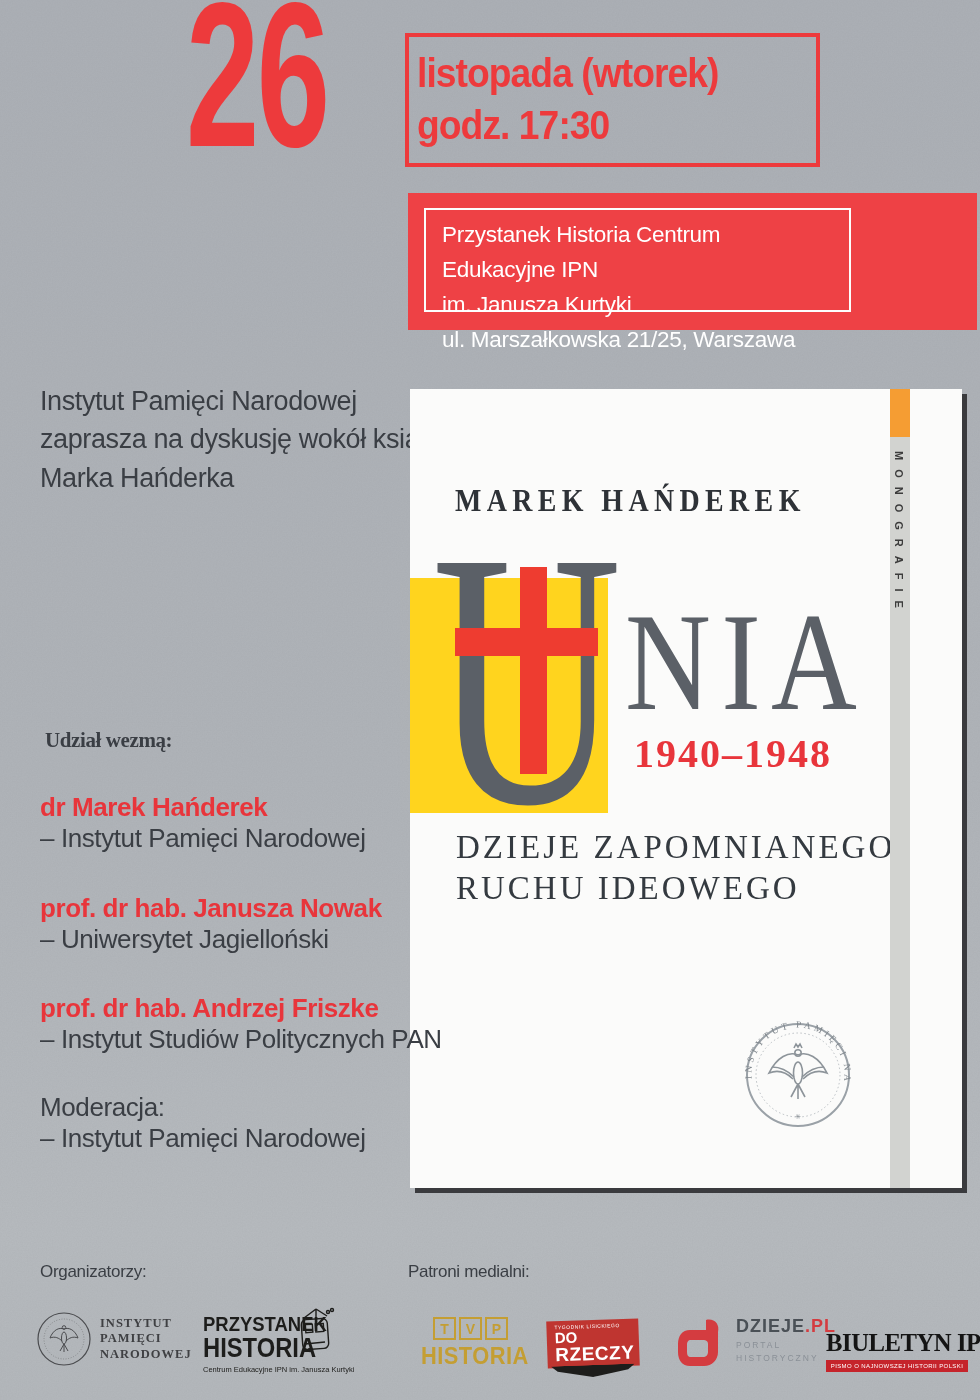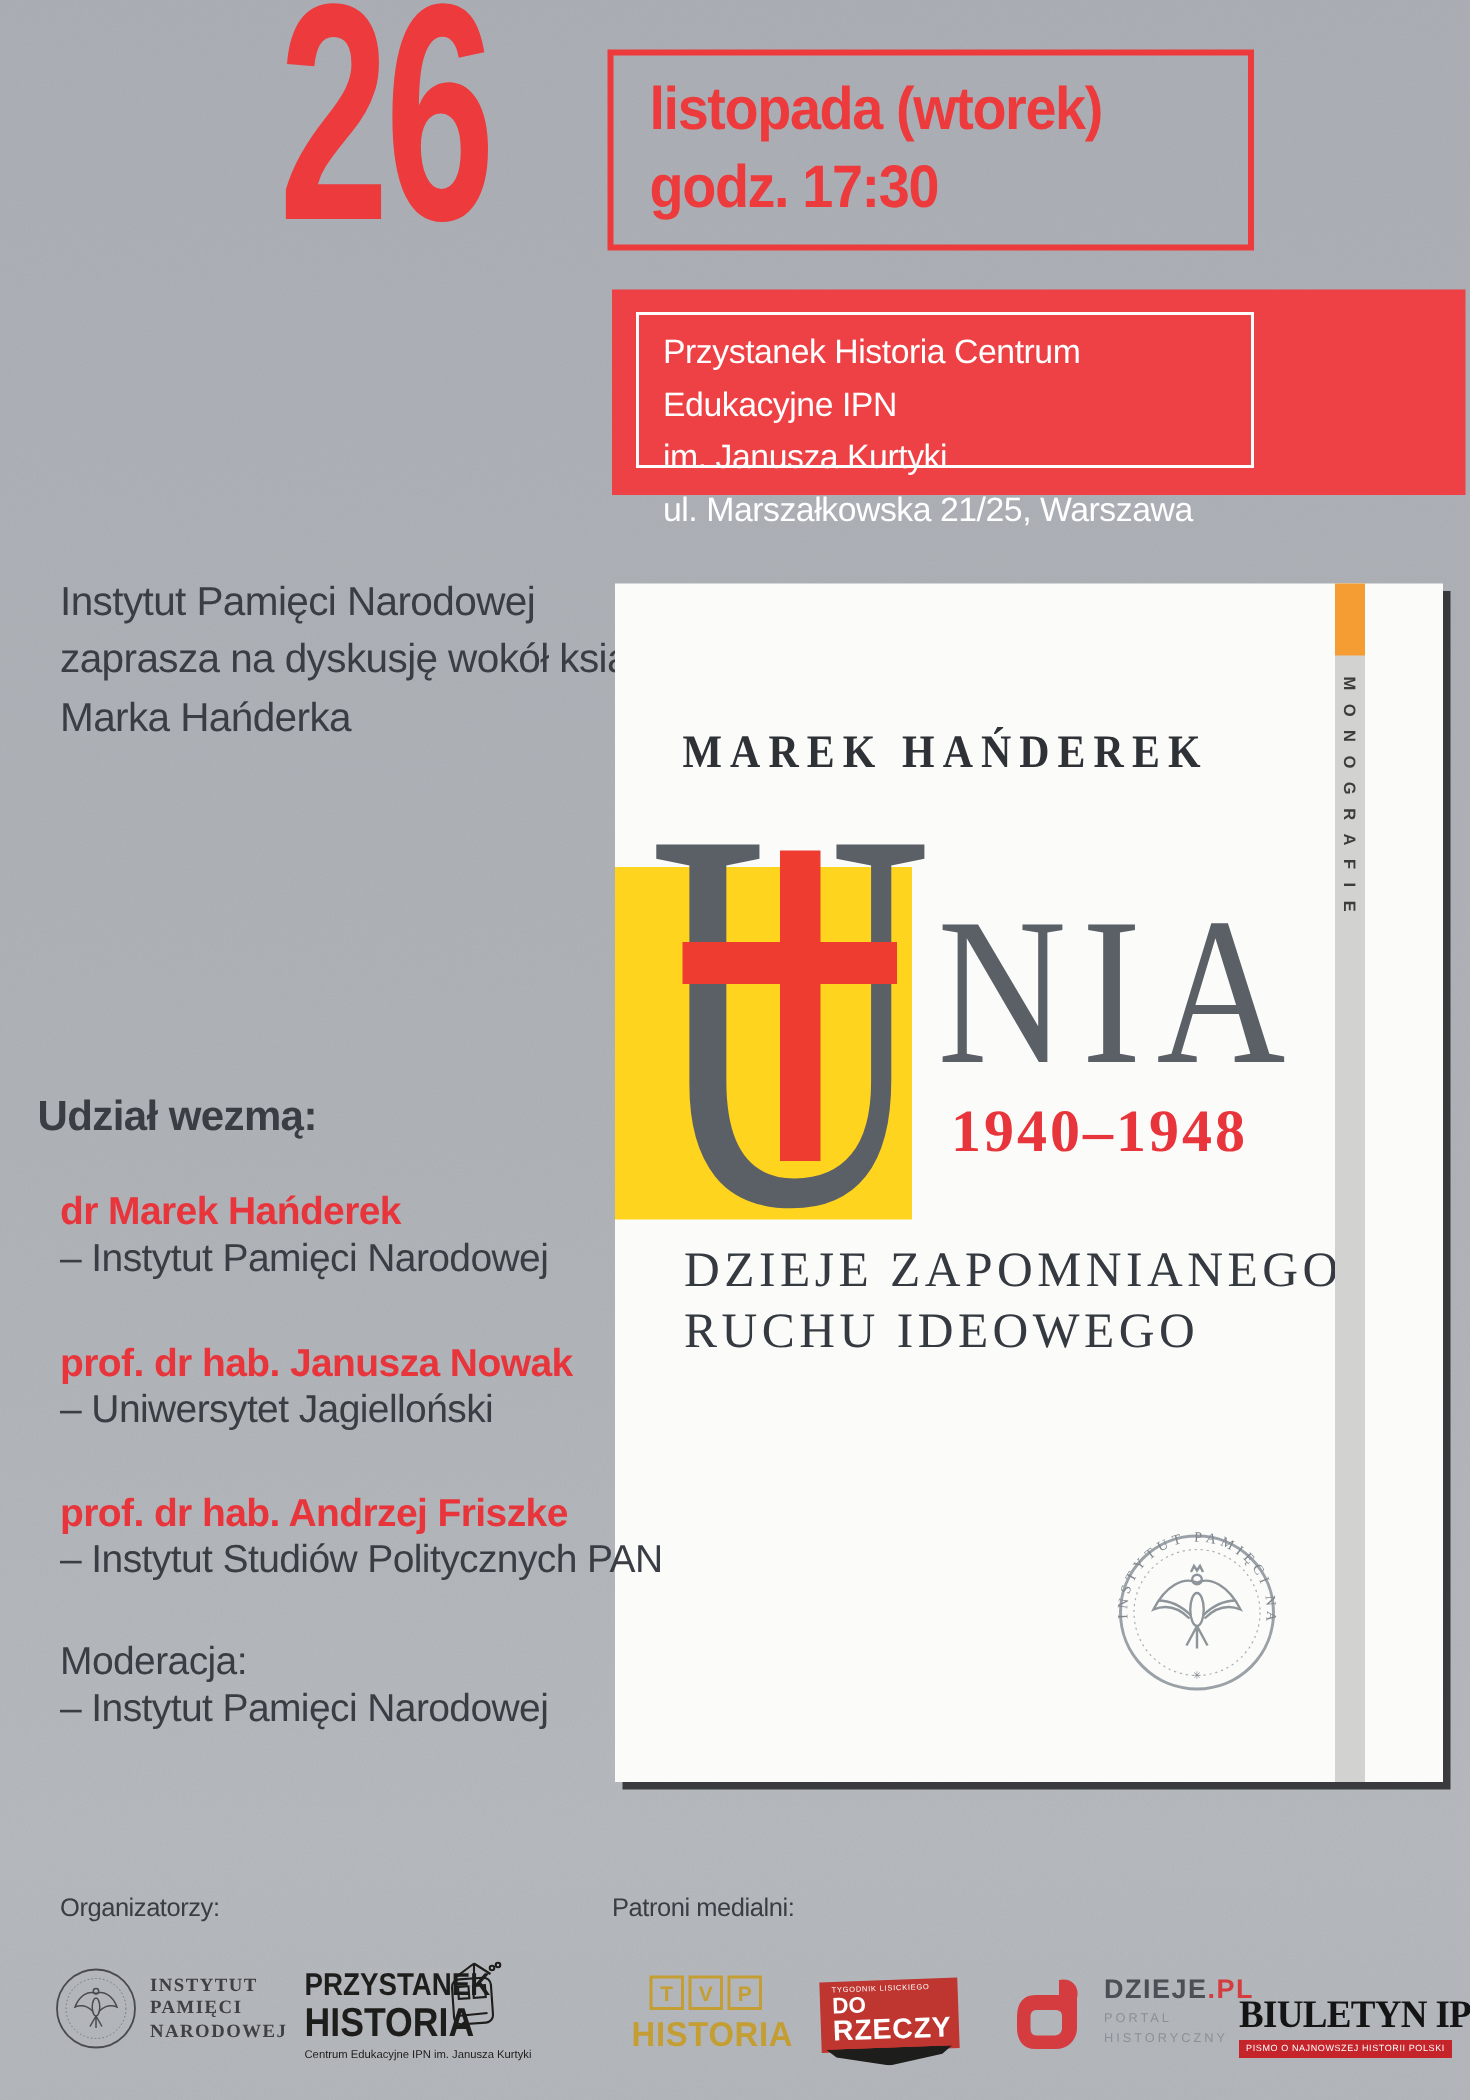--- a/index.html
+++ b/index.html
@@ -5,27 +5,27 @@
   html,body{margin:0;padding:0;background:#8f9297;}
   .poster{position:relative;width:980px;height:1400px;overflow:hidden;
     background:linear-gradient(180deg,#acb0b6 0%,#b0b4b9 55%,#b7bbbf 88%,#b4b8bc 100%);
     font-family:"Liberation Sans",sans-serif;}
   .grain{position:absolute;left:0;top:0;z-index:0;pointer-events:none;}
   .abs{position:absolute;}
   
   .num26{left:186px;top:-28px;font-size:206px;font-weight:bold;color:#ed3a3c;
     transform:scaleX(0.64);transform-origin:left top;line-height:1;letter-spacing:-4px;}
   .datebox{left:405px;top:33px;width:399px;height:116px;border:4px solid #ed3a3c;
-    padding:10px 0 0 24px;color:#ed3a3c;font-weight:bold;font-size:40px;line-height:1.3;
+    padding:10px 0 0 8px;color:#ed3a3c;font-weight:bold;font-size:40px;line-height:1.3;
     transform:scaleX(1);letter-spacing:-1px;}
   .datebox div{transform:scaleX(0.93);transform-origin:left;}
   .banner{left:408px;top:193px;width:569px;height:137px;background:#ee4145;}
   .venuebox{position:absolute;left:16px;top:15px;width:392px;height:92px;
     border:2px solid #fdfdfd;color:#fff;font-size:22.5px;line-height:1.55;
-    padding:8px 0 0 16px;letter-spacing:-0.3px;}
+    padding:8px 15px 0 16px;letter-spacing:-0.3px;}
   
   .invite{left:40px;top:382px;color:#3a3e44;font-size:27px;line-height:1.42;letter-spacing:-0.4px;}
   
   .cover{left:410px;top:389px;width:552px;height:799px;background:#fbfbfa;
     box-shadow:5px 5px 0 rgba(52,52,55,0.95);}
   .author{position:absolute;left:45px;top:94px;color:#2e3237;font-family:"Liberation Serif",serif;
     font-size:31px;font-weight:bold;letter-spacing:6px;transform:scaleX(0.90);transform-origin:left top;white-space:nowrap;}
   .yellow{position:absolute;left:0;top:189px;width:198px;height:235px;background:#ffd41e;}
   .bigU{position:absolute;left:22px;top:108px;font-family:"Liberation Serif",serif;
     font-size:365px;line-height:1;color:#5b6067;transform:scaleX(0.72);transform-origin:left top;}
@@ -35,21 +35,21 @@
     font-size:140px;line-height:1;color:#5b6067;letter-spacing:12px;transform:scaleX(0.85);transform-origin:left top;white-space:nowrap;}
   .years{position:absolute;left:224px;top:341px;font-family:"Liberation Serif",serif;
     font-size:40px;font-weight:bold;color:#e8353b;letter-spacing:2px;white-space:nowrap;}
   .subtitle{position:absolute;left:46px;top:438px;font-family:"Liberation Serif",serif;
     font-size:33px;color:#343a40;letter-spacing:3px;line-height:1.23;white-space:nowrap;}
   .strip{position:absolute;left:480px;top:0;width:20px;height:799px;background:#d2d3d0;}
   .strip .or{position:absolute;left:0;top:0;width:20px;height:48px;background:#f59d33;}
   .mono{position:absolute;left:15px;top:62px;transform:rotate(90deg);transform-origin:left top;
     font-size:11px;font-weight:bold;color:#3c3c3c;letter-spacing:9px;white-space:nowrap;}
   .sealwrap{position:absolute;left:334px;top:632px;width:108px;height:108px;}
-  .p-head{position:absolute;left:25px;top:728px;font-size:28px;font-weight:bold;color:#3a3e44;letter-spacing:-0.4px;}
+  .p-head{position:absolute;left:45px;top:728px;font-size:21px;font-weight:bold;color:#3a3e44;letter-spacing:-0.4px;font-family:Liberation Serif, serif;}
   .pr{position:absolute;left:40px;font-size:26px;letter-spacing:-0.4px;line-height:31px;}
   .pname{color:#e8353b;font-weight:bold;}
   .paff{color:#3a3e44;}
   
   .f-label{font-size:17px;color:#3a3e44;letter-spacing:-0.3px;}
   .ipnlogo-text{font-size:12.5px;font-weight:bold;color:#3f4043;line-height:1.22;letter-spacing:1px;
     font-family:"Liberation Serif",serif;}
   .przy{color:#1d1d1b;line-height:1;}
   .przy .l1{font-size:21px;font-weight:900;letter-spacing:0;transform:scaleX(0.88);transform-origin:left;}
   .przy .l2{font-size:27px;font-weight:900;margin-top:1px;transform:scaleX(0.88);transform-origin:left;}

